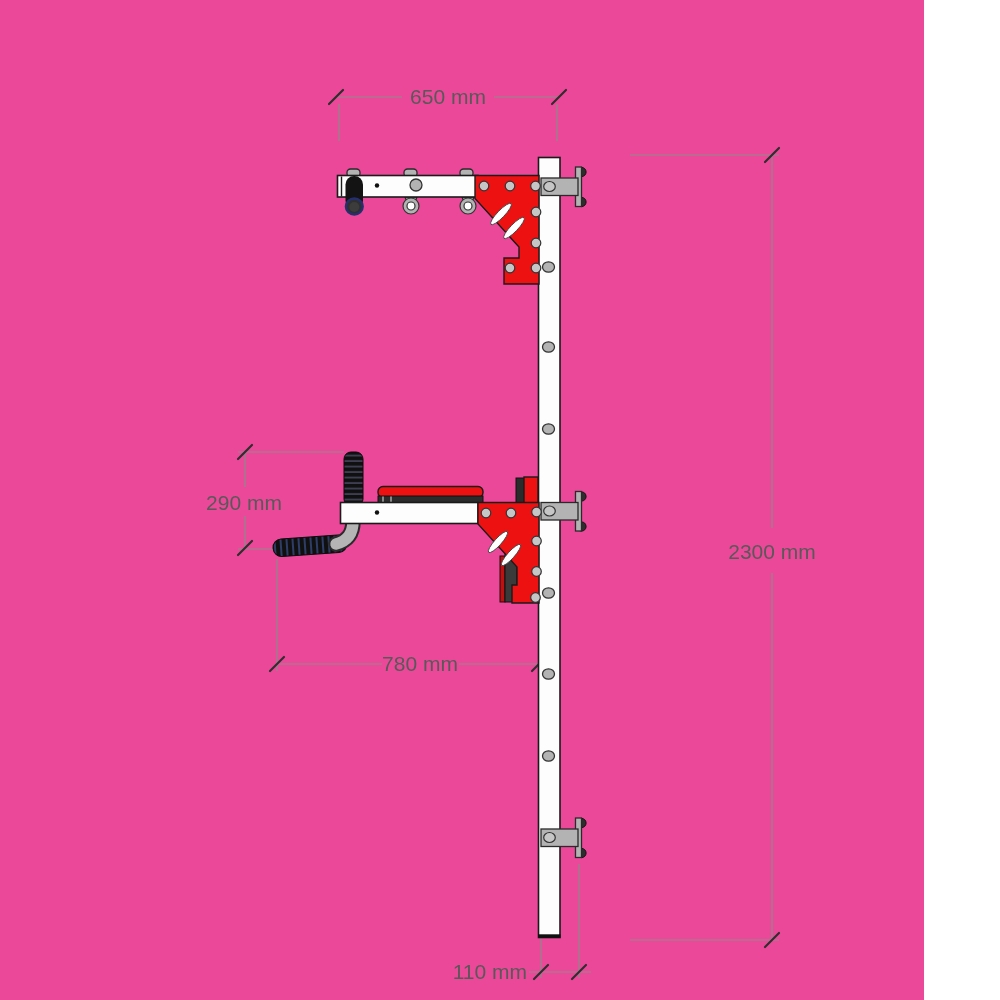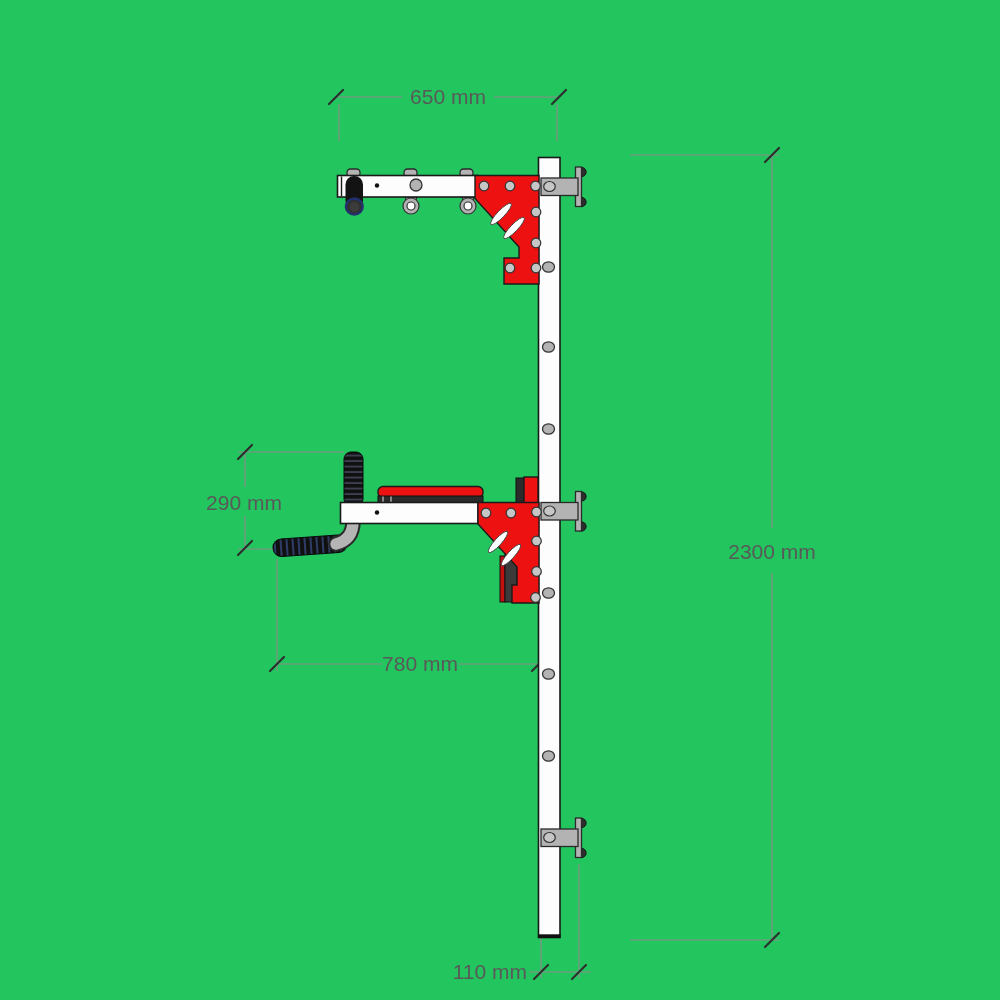--- a/index.html
+++ b/index.html
@@ -1,16 +1,16 @@
 <!DOCTYPE html>
 <html><head>
 <meta charset="utf-8">
 <style>
   html,body{margin:0;padding:0;background:#ffffff;}
-  .stage{width:1000px;height:1000px;position:relative;background:#22c55e;overflow:hidden;}
+  .stage{width:924px;height:1000px;position:relative;background:#ec4899;overflow:hidden;}
   svg{display:block;}
   .dim-line{stroke:#8c8c8c;stroke-width:1.2;fill:none;}
   .dim-tick{stroke:#2e2e2e;stroke-width:2.2;stroke-linecap:round;}
   .dim-text{fill:#595959;font-size:21px;font-family:"Liberation Sans",sans-serif;}
   .steel{fill:#fdfdfd;stroke:#1a1a1a;stroke-width:1.6;}
   .gray-part{fill:#b3b3b3;stroke:#2a2a2a;stroke-width:1.3;}
   .bolt{fill:#b3b3b3;stroke:#333;stroke-width:1.3;}
   .hole{fill:#c6c6c6;stroke:#333;stroke-width:1.2;}
   .slot{fill:#ffffff;stroke:#444;stroke-width:0.9;}
   .redpart{stroke:#1a1a1a;stroke-width:1.4;}

